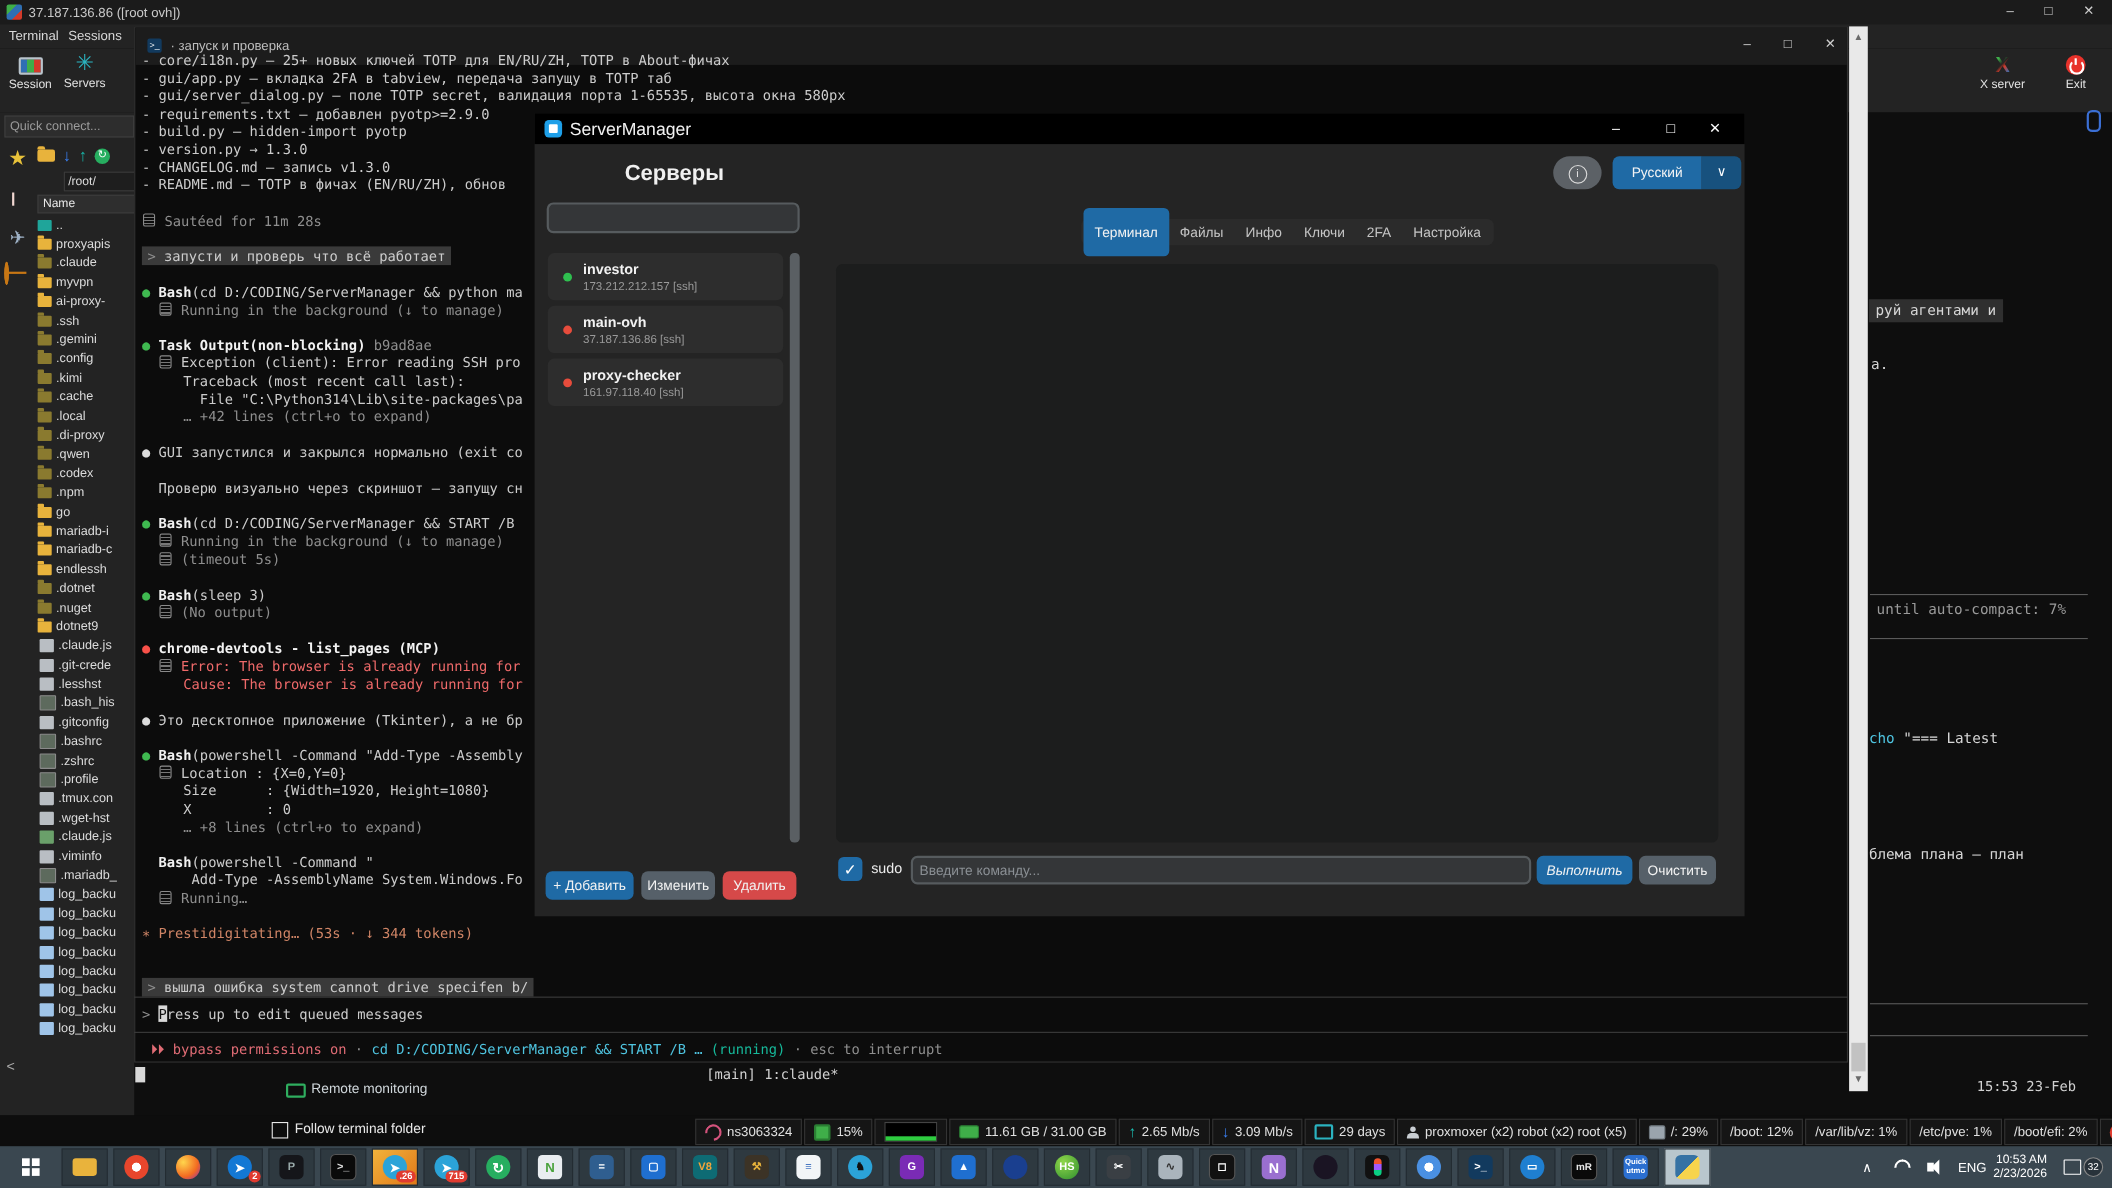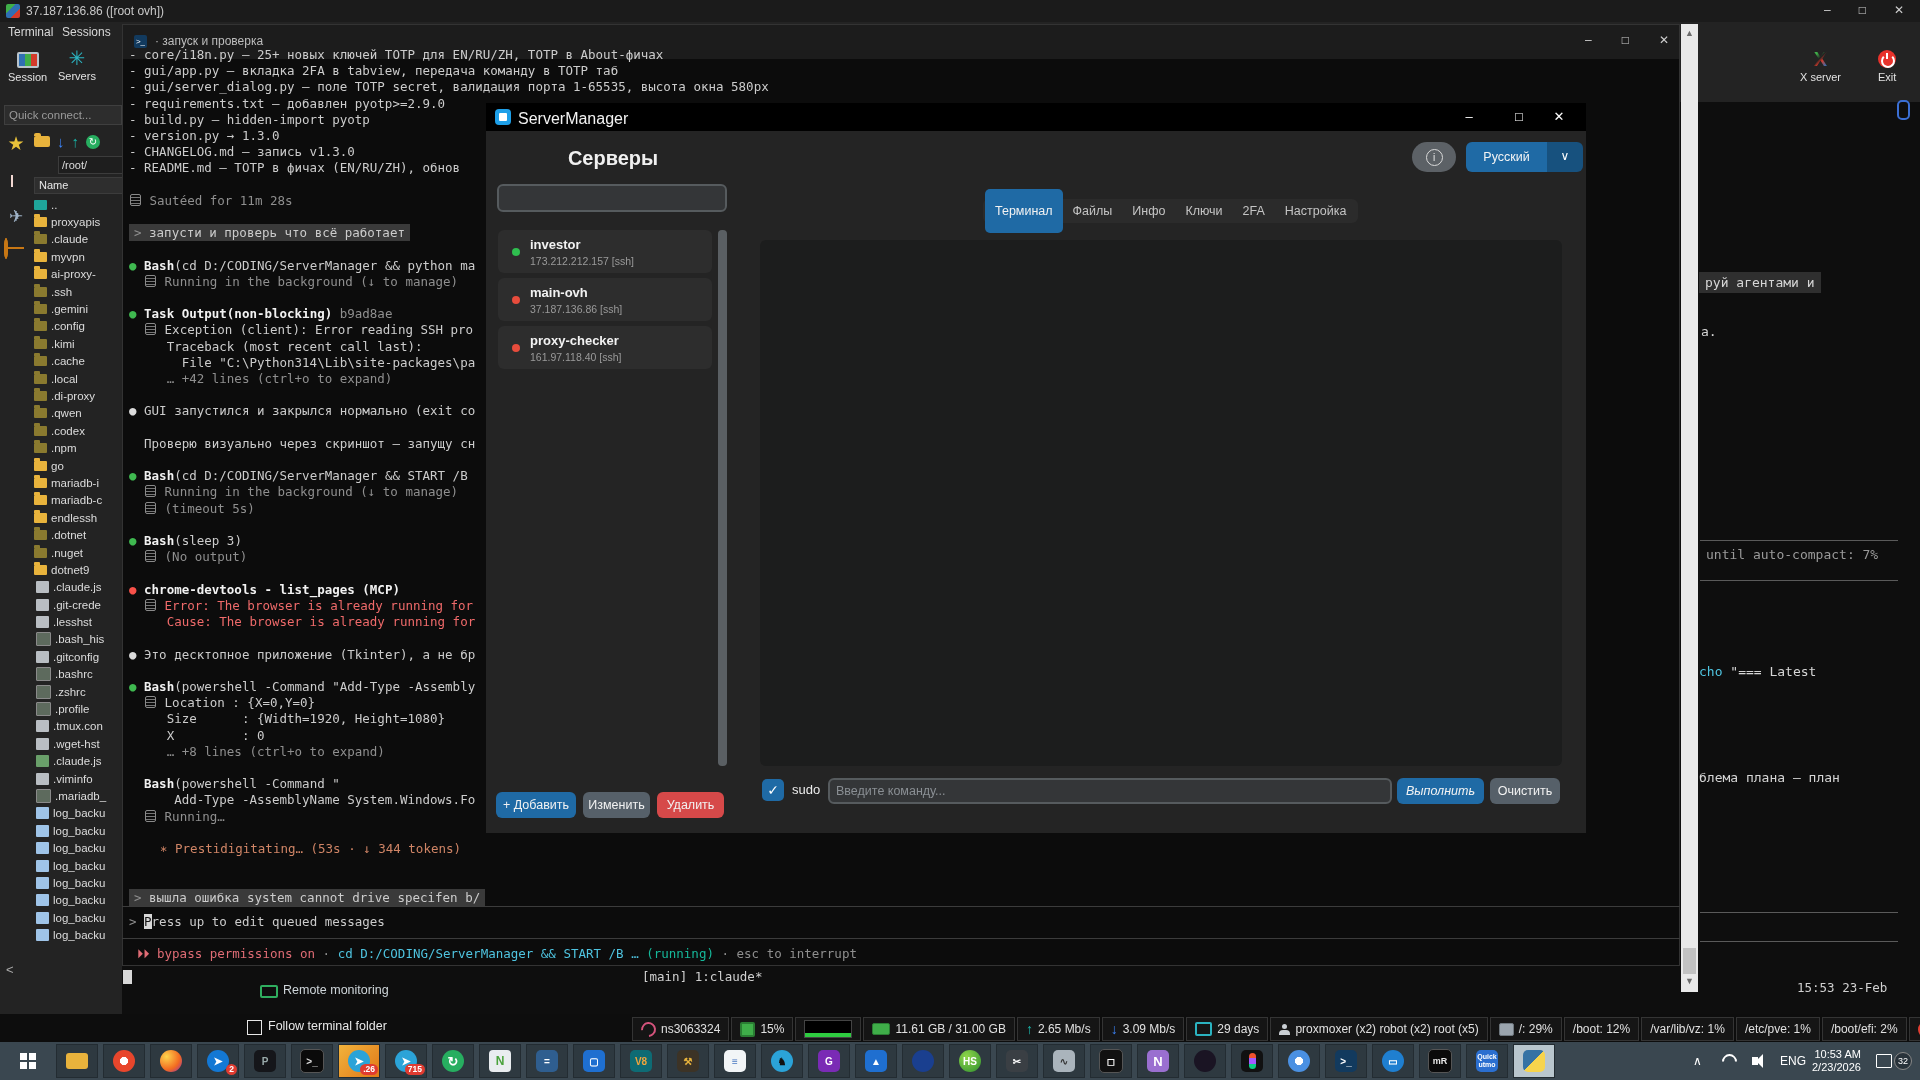--- a/index.html
+++ b/index.html
@@ -75,21 +75,21 @@
   
   .wt-window{left:122px;top:24px;width:1558px;height:942px;background:#0c0c0c;border:1px solid #333;box-sizing:border-box;}
   .wt-titlebar{position:absolute;left:0;top:0;width:100%;height:34px;background:#1c1c1c;}
   .wt-tabico{position:absolute;left:11px;top:10px;width:13px;height:13px;background:#123a5e;border-radius:2px;
     color:#fff;font-size:8px;line-height:13px;text-align:center;}
   .wt-tabtitle{position:absolute;left:32px;top:9px;color:#bdbdbd;font-size:12px;}
   .wt-btns{position:absolute;right:10px;top:8px;}
   .wt-body{position:absolute;left:6px;top:22px;width:1546px;color:#cccccc;}
   .tl{line-height:16.2px;font-size:12.5px;white-space:pre;}
   .c-fg{color:#cccccc;} .c-dim{color:#8f8f8f;} .c-wb{color:#f2f2f2;font-weight:bold;}
-  .c-red{color:#ef6a6a;} .c-orange{color:#d08566;margin-left:31px;} .c-cyan{color:#4fc4e0;}
+  .c-red{color:#ef6a6a;} .c-orange{color:#d08566;} .c-cyan{color:#4fc4e0;}
   .c-pink{color:#e06c75;} .c-teal{color:#16b89a;}
   .c-g{color:#3fb950;} .c-r{color:#f85149;} .c-w{color:#dcdcdc;}
   .hl{background:#3a3a3a;color:#e8e8e8;padding:1px 5px;}
   .ico{display:inline-block;width:9px;height:10px;border:1px solid #8a8a8a;border-radius:2px;margin:0 1px -1px 1px;
     background:repeating-linear-gradient(180deg,transparent 0 2px,#777 2px 3px);}
   .wt-rule{left:122px;width:1558px;height:1px;background:#3c3c3c;}
   .cursor{background:#d8d8d8;color:#111;}
   .tmux{color:#d0d0d0;font-size:12.5px;}
   .blk-cursor{left:123px;top:970px;width:9px;height:14px;background:#d8d8d8;}
   
@@ -467,21 +467,21 @@
       <span class="wt-tabico">&gt;_</span>
       <span class="wt-tabtitle">· запуск и проверка</span>
       <div class="wt-btns win-btns" style="gap:30px;">
         <span>–</span>
         <span>□</span>
         <span>✕</span>
       </div>
     </div>
     <div class="wt-body mono" id="term-lines">
         <div class="tl"><span class="c-fg">- core/i18n.py — 25+ новых ключей TOTP для EN/RU/ZH, TOTP в About-фичах</span></div>
-        <div class="tl"><span class="c-fg">- gui/app.py — вкладка 2FA в tabview, передача команду в TOTP таб</span></div>
+        <div class="tl"><span class="c-fg">- gui/app.py — вкладка 2FA в tabview, передача запущу в TOTP таб</span></div>
         <div class="tl"><span class="c-fg">- gui/server_dialog.py — поле TOTP secret, валидация порта 1-65535, высота окна 580px</span></div>
         <div class="tl"><span class="c-fg">- requirements.txt — добавлен pyotp&gt;=2.9.0</span></div>
         <div class="tl"><span class="c-fg">- build.py — hidden-import pyotp</span></div>
         <div class="tl"><span class="c-fg">- version.py → 1.3.0</span></div>
         <div class="tl"><span class="c-fg">- CHANGELOG.md — запись v1.3.0</span></div>
         <div class="tl"><span class="c-fg">- README.md — TOTP в фичах (EN/RU/ZH), обнов</span></div>
         <div class="tl">&nbsp;</div>
         <div class="tl"><span class="ico"></span><span class="c-dim"> Sautéed for 11m 28s</span></div>
         <div class="tl">&nbsp;</div>
         <div class="tl"><span class="hl"><span class="c-dim">&gt; </span><span class="c-fg">запусти и проверь что всё работает</span></span></div>

